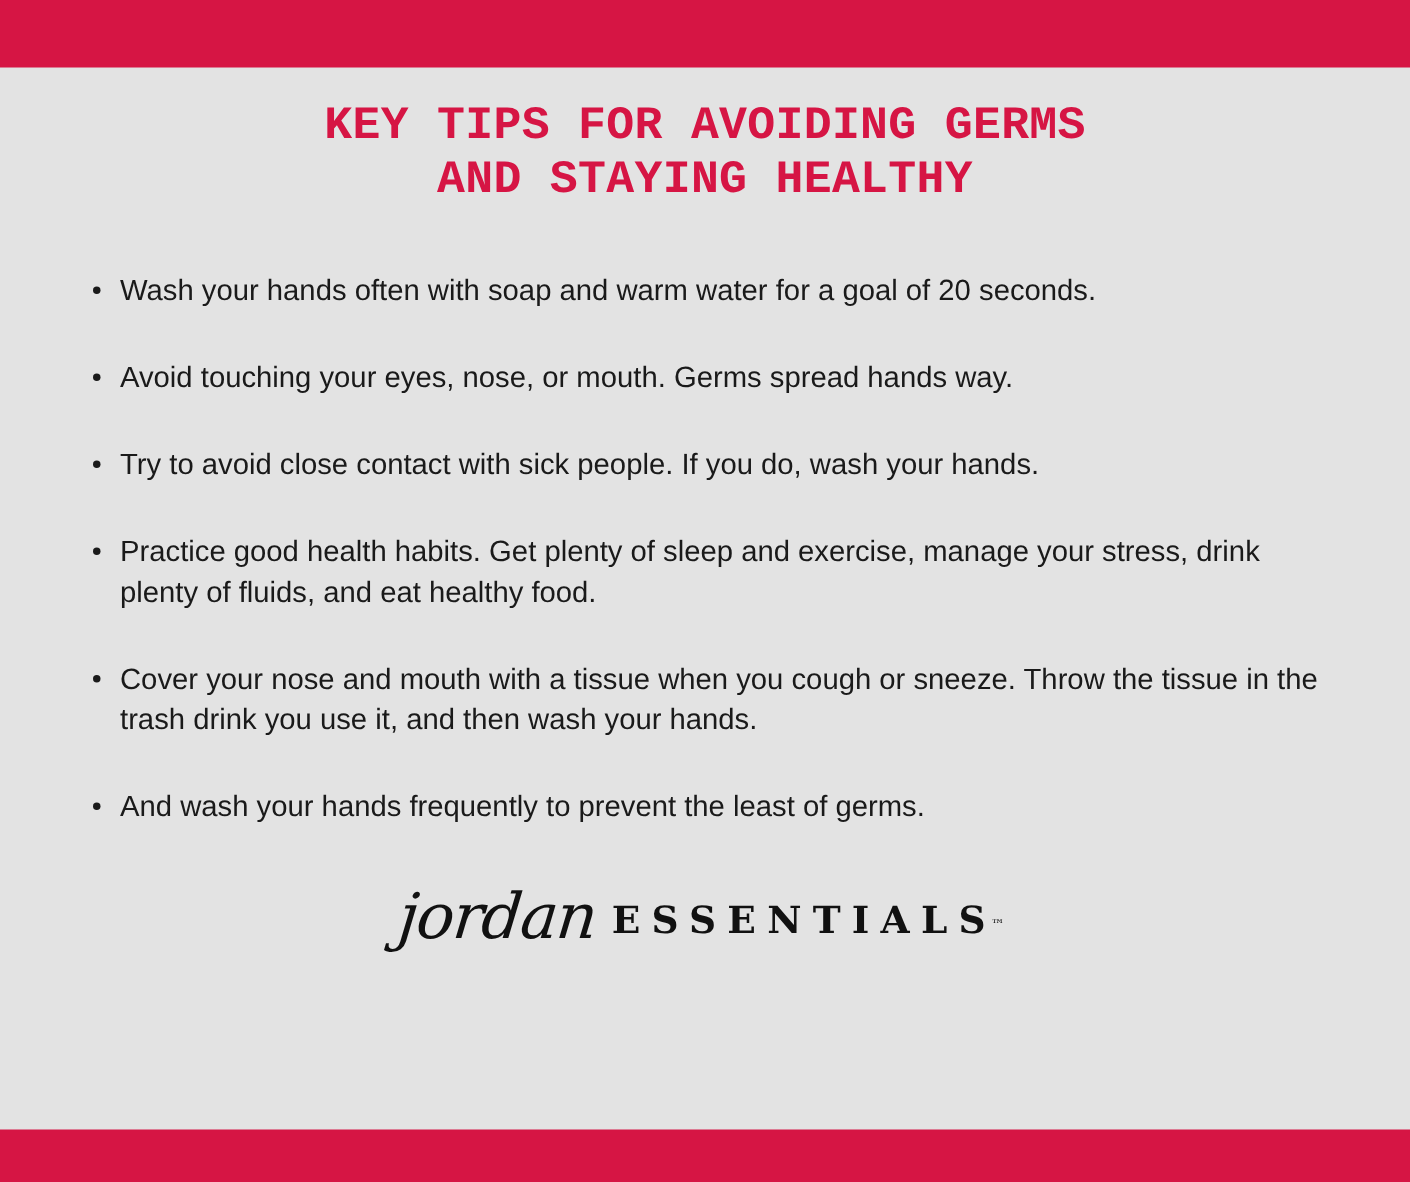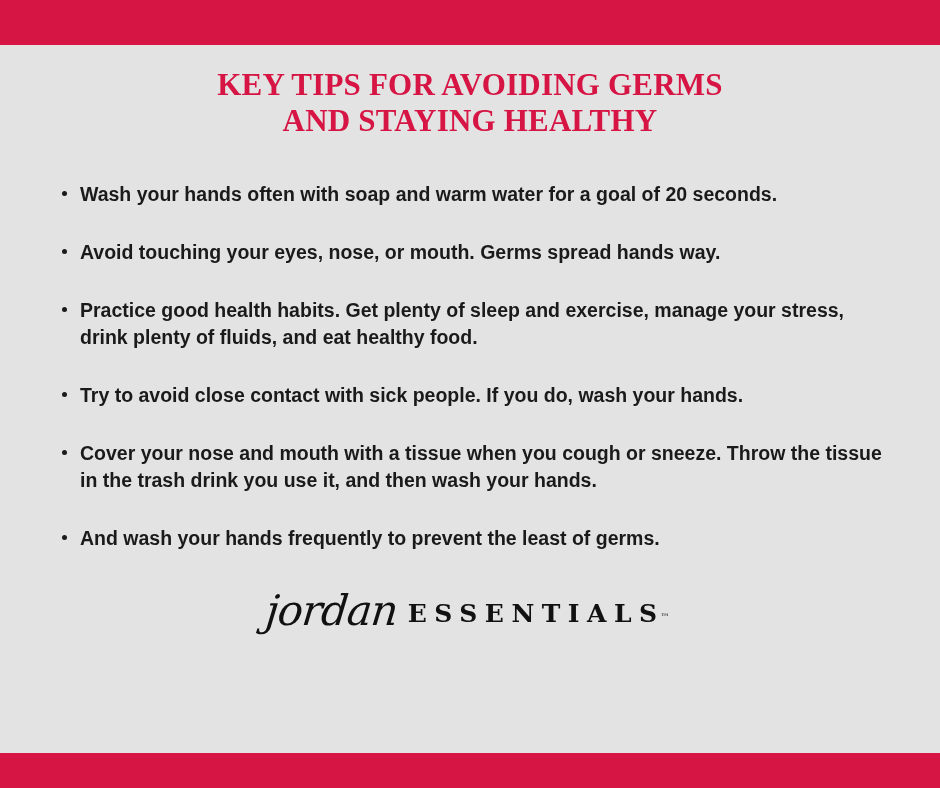--- a/index.html
+++ b/index.html
@@ -35,40 +35,39 @@
   }
   .content {
     flex: 1 1 auto;
     position: relative;
     display: flex;
     flex-direction: column;
   }
   .title {
     color: #d61544;
     text-align: center;
-    font-family: Liberation Serif, serif;
+    font-family: Liberation Mono, monospace;
     font-weight: bold;
     font-size: 31px;
     line-height: 36px;
     letter-spacing: 0.2px;
     margin: 0;
     padding-top: 22px;
   }
   .title-line {
     display: block;
     white-space: nowrap;
   }
   .tips {
     list-style: none;
     margin: 0;
     padding: 0;
     margin-top: 42px;
     margin-left: 62px;
     margin-right: 48px;
-    font-weight: bold;
   }
   .tip {
     position: relative;
     color: #1a1a1a;
     font-family: "Liberation Sans", sans-serif;
     font-size: 19.5px;
     line-height: 27px;
     padding-left: 18px;
     margin-bottom: 31px;
   }
@@ -141,25 +140,25 @@
       <li class="tip">
         <span class="dot"></span>
         <span class="tip-text">Wash your hands often with soap and warm water for a goal of 20 seconds.</span>
       </li>
       <li class="tip">
         <span class="dot"></span>
         <span class="tip-text">Avoid touching your eyes, nose, or mouth. Germs spread hands way.</span>
       </li>
       <li class="tip">
         <span class="dot"></span>
-        <span class="tip-text">Practice good health habits. Get plenty of sleep and exercise, manage your stress, drink plenty of fluids, and eat healthy food.</span>
+        <span class="tip-text">Try to avoid close contact with sick people. If you do, wash your hands.</span>
       </li>
       <li class="tip">
         <span class="dot"></span>
-        <span class="tip-text">Try to avoid close contact with sick people. If you do, wash your hands.</span>
+        <span class="tip-text">Practice good health habits. Get plenty of sleep and exercise, manage your stress, drink plenty of fluids, and eat healthy food.</span>
       </li>
       <li class="tip">
         <span class="dot"></span>
         <span class="tip-text">Cover your nose and mouth with a tissue when you cough or sneeze. Throw the tissue in the trash drink you use it, and then wash your hands.</span>
       </li>
       <li class="tip">
         <span class="dot"></span>
         <span class="tip-text">And wash your hands frequently to prevent the least of germs.</span>
       </li>
     </ul>

